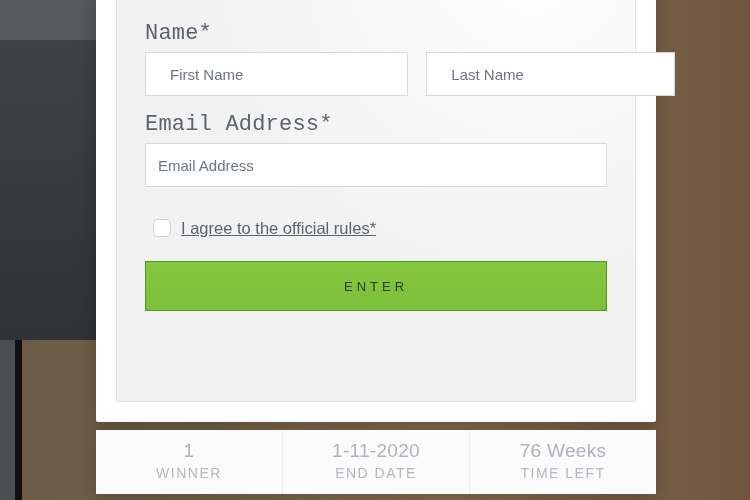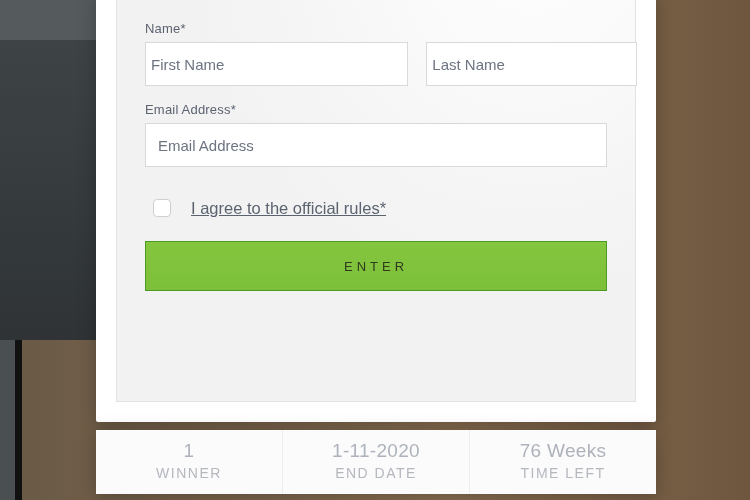--- a/index.html
+++ b/index.html
@@ -28,54 +28,55 @@
     top: 0px;
     right: 20px;
     bottom: 20px;
     border: 1px solid #e3e3e3;
     background: linear-gradient(180deg, #f6f6f6 0%, #f3f3f3 100%);
     background-image: radial-gradient(circle at 80% -10%, #fefefe 0%, #f2f2f2 55%, #f2f2f2 100%);
     padding: 28px 28px 20px 28px;
   }
   .label {
     color: #5c6370;
-    font-size: 13px;
+    font-size: 22px;
     margin-bottom: 6px;
     letter-spacing: 0.2px;
+    font-family: Liberation Mono, monospace;
   }
   .row-name {
     display: flex;
     gap: 18px;
     margin-bottom: 16px;
   }
   .row-name input {
     height: 44px;
     border: 1px solid #d9d9d9;
     background: #fff;
-    padding: 0 5px;
+    padding: 0 24px;
     font-size: 15px;
     color: #333;
   }
   .row-name input::placeholder, .row-email input::placeholder { color: #6d7480; }
   .input-first { flex: 0 0 57%; }
   .input-last  { flex: 1; }
   .row-email input {
     width: 100%;
     height: 44px;
     border: 1px solid #d9d9d9;
     background: #fff;
     padding: 0 12px;
     font-size: 15px;
     color: #7f1d1d;
     margin-bottom: 22px;
   }
   .check-row {
     display: flex;
     align-items: flex-start;
-    gap: 20px;
+    gap: 10px;
     margin: 8px 0 10px 0;
     color: #5c6370;
     font-size: 16.5px;
     line-height: 1.35;
     padding-left: 8px;
   }
   .checkbox {
     flex: 0 0 18px;
     width: 18px; height: 18px;
     border: 1.5px solid #cfcfcf;

